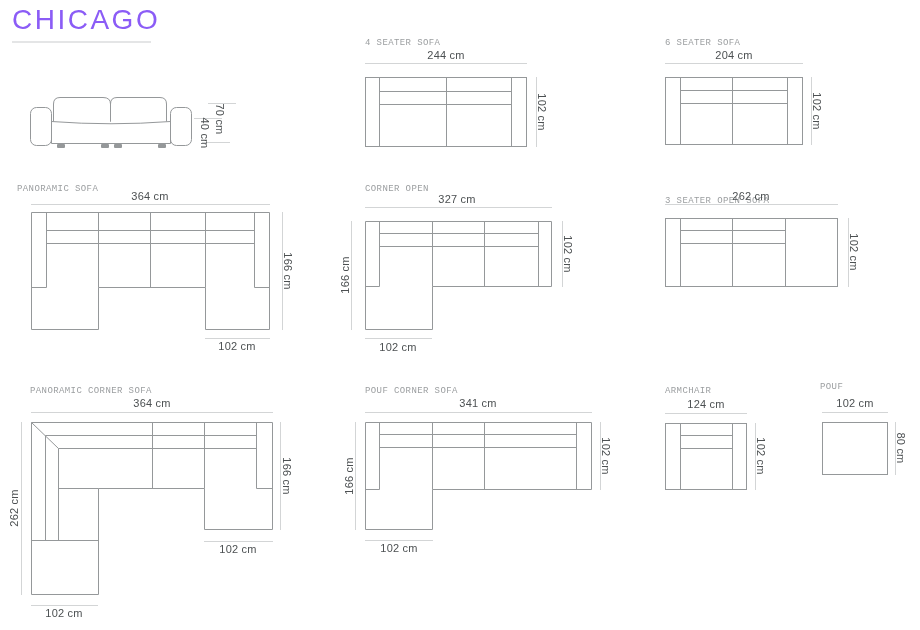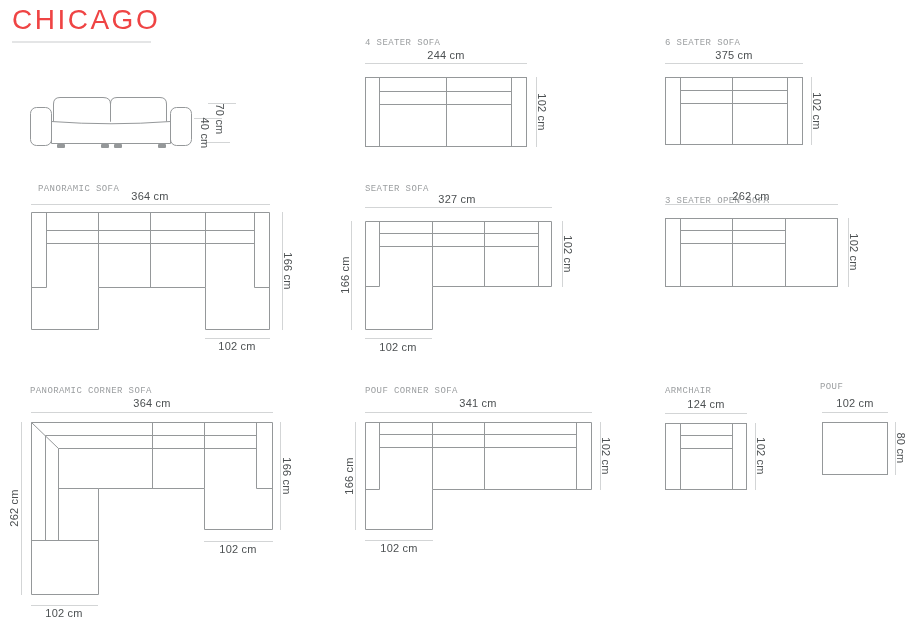--- a/index.html
+++ b/index.html
@@ -2,21 +2,21 @@
 <html><head>
 <meta charset="utf-8">
 <style>
   html,body{margin:0;padding:0;}
   body{
     width:920px;height:630px;position:relative;background:#ffffff;overflow:hidden;
     font-family:"Liberation Sans",sans-serif;
   }
   .page-title{
     position:absolute;left:12px;top:4px;
-    font-size:28px;font-weight:500;letter-spacing:2.5px;color:#ef4444;
+    font-size:28px;font-weight:500;letter-spacing:2.5px;color:#8b5cf6;
   }
   .title-underline{
     position:absolute;left:12px;top:41px;width:139px;height:2px;background:#e4e5e6;
   }
   svg{position:absolute;left:0;top:0;}
   .o{stroke:#95989a;fill:none;stroke-width:1;}
   .d{stroke:#d3d5d6;fill:none;stroke-width:1;}
   .foot{fill:#95989a;stroke:none;}
   .sec{
     position:absolute;font-size:9px;letter-spacing:0.4px;color:#9b9ea0;white-space:nowrap;font-family:Liberation Mono, monospace;
@@ -112,35 +112,35 @@
   </g>
 
   <g>
     <rect class="o" x="822.5" y="422.5" width="65" height="52"></rect>
     <path class="d" d="M822,412.5 H888 M895.5,422 V475"></path>
   </g>
 </svg>
 
 <span class="sec" style="left:365px;top:38px">4 SEATER SOFA</span>
 <span class="sec" style="left:665px;top:38px">6 SEATER SOFA</span>
-<span class="sec" style="left:38px;top:184px">PANORAMIC SOFA</span>
-<span class="sec" style="left:365px;top:184px">SEATER SOFA</span>
+<span class="sec" style="left:17px;top:184px">PANORAMIC SOFA</span>
+<span class="sec" style="left:365px;top:184px">CORNER OPEN</span>
 <span class="sec" style="left:665px;top:196px">3 SEATER OPEN SOFA</span>
 <span class="sec" style="left:30px;top:386px">PANORAMIC CORNER SOFA</span>
 <span class="sec" style="left:365px;top:386px">POUF CORNER SOFA</span>
 <span class="sec" style="left:665px;top:386px">ARMCHAIR</span>
 <span class="sec" style="left:820px;top:382px">POUF</span>
 
 <span class="dim rr" style="left:220px;top:119px">70 cm</span>
 <span class="dim rr" style="left:205px;top:133px">40 cm</span>
 
 <span class="dim ch" style="left:446px;top:49px">244 cm</span>
 <span class="dim rr" style="left:542px;top:112px">102 cm</span>
 
-<span class="dim ch" style="left:734px;top:49px">375 cm</span>
+<span class="dim ch" style="left:734px;top:49px">204 cm</span>
 <span class="dim rr" style="left:817px;top:111px">102 cm</span>
 
 <span class="dim ch" style="left:150px;top:190px">364 cm</span>
 <span class="dim rr" style="left:288px;top:271px">166 cm</span>
 <span class="dim ch" style="left:237px;top:340px">102 cm</span>
 
 <span class="dim ch" style="left:457px;top:193px">327 cm</span>
 <span class="dim rl" style="left:345px;top:275px">166 cm</span>
 <span class="dim rr" style="left:568px;top:254px">102 cm</span>
 <span class="dim ch" style="left:398px;top:341px">102 cm</span>

